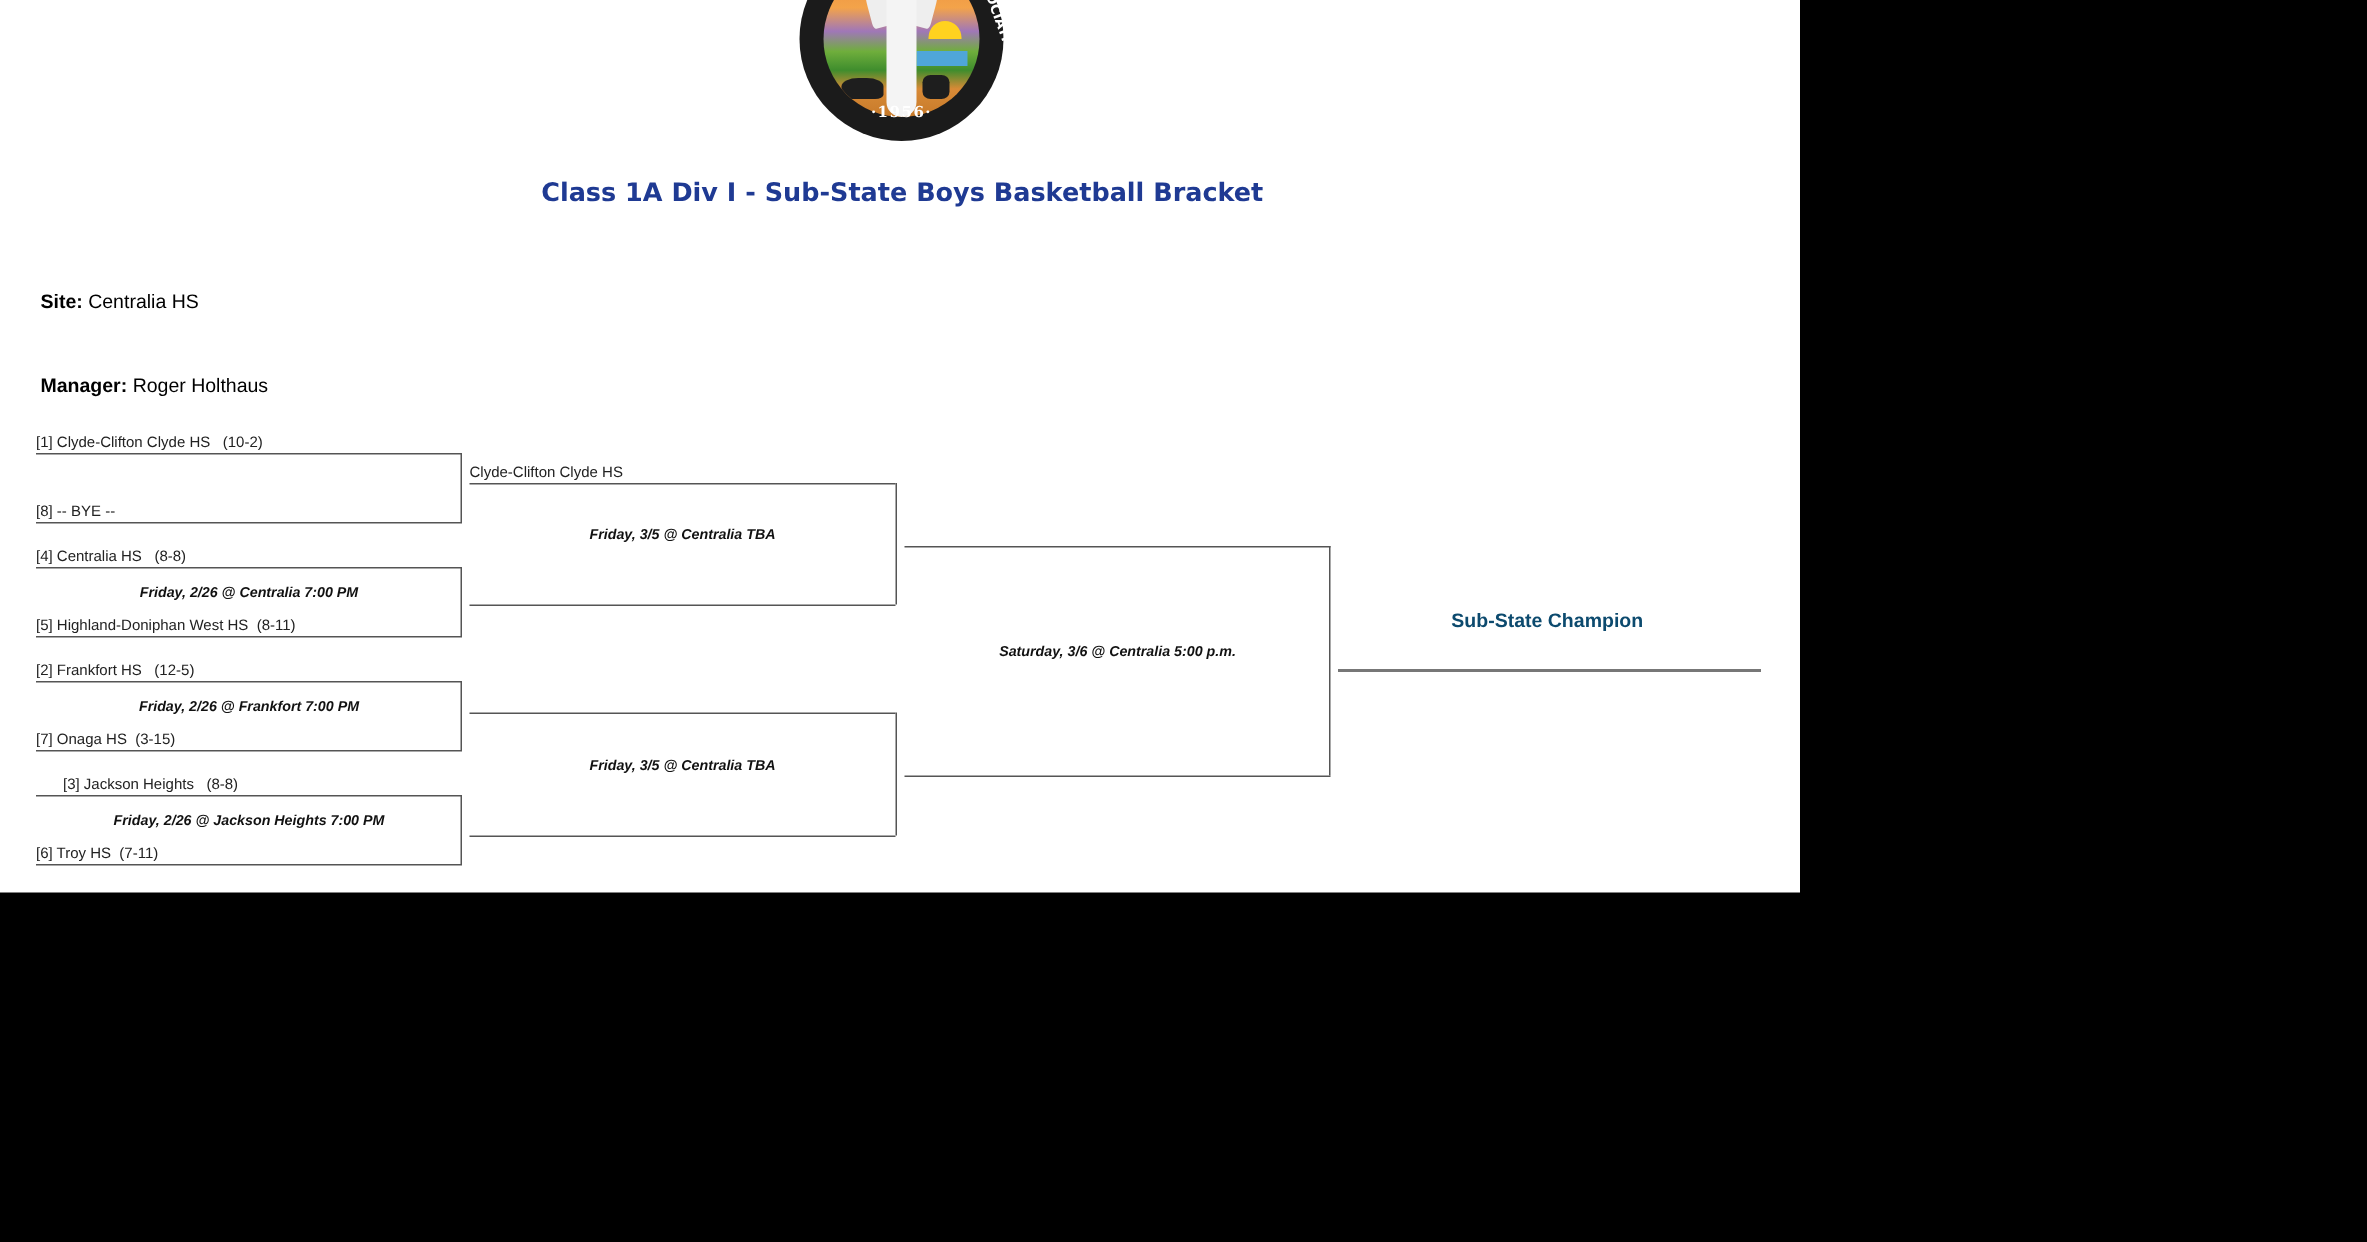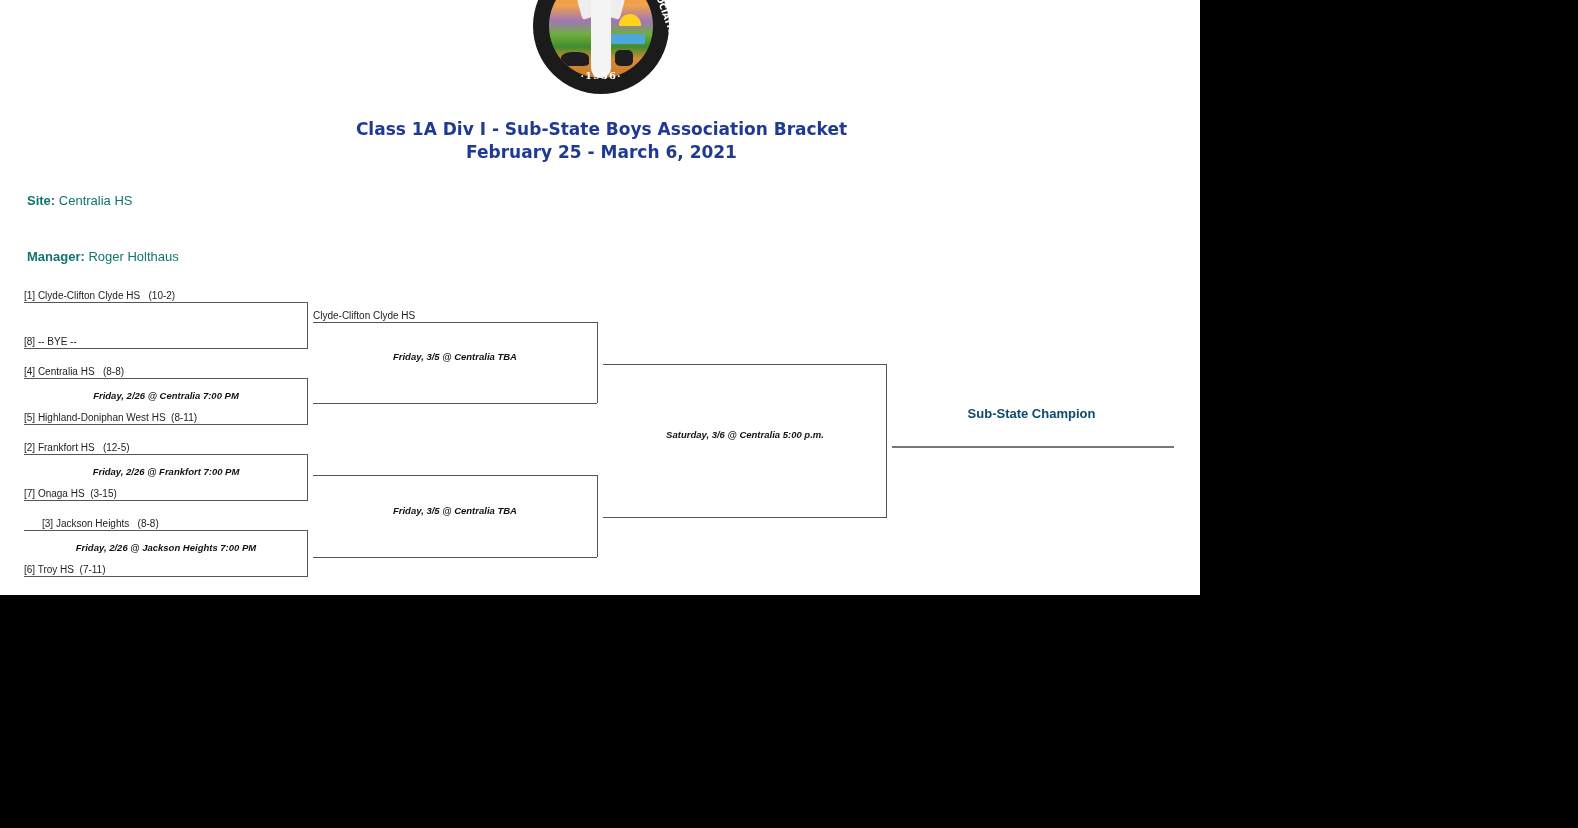--- a/index.html
+++ b/index.html
@@ -16,21 +16,21 @@
     .seal-bison { position: absolute; left: 12px; top: 78px; width: 28px; height: 14px; background: #1e1e1e; border-radius: 40% 40% 20% 20%; }
     .seal-farmer { position: absolute; left: 66px; top: 76px; width: 18px; height: 16px; background: #1e1e1e; border-radius: 30%; }
     .seal-year { position: absolute; left: 0; width: 136px; top: 112px; text-align: center; font-family: "DejaVu Serif", serif; font-size: 10px; color: #fff; font-weight: bold; letter-spacing: 1px; }
     .seal-text-l { position: absolute; left: 2px; top: 40px; font-family: "DejaVu Sans", sans-serif; font-size: 9px; font-weight: bold; color: #fff; transform: rotate(-70deg); transform-origin: left top; white-space: nowrap; }
     .seal-text-r { position: absolute; left: 124px; top: 18px; font-family: "DejaVu Sans", sans-serif; font-size: 9px; font-weight: bold; color: #fff; transform: rotate(70deg); transform-origin: left top; white-space: nowrap; }
 
     .org { position: absolute; left: 0; width: 1203px; top: 105px; text-align: center; font-family: "DejaVu Sans", sans-serif; font-size: 10px; font-style: italic; font-weight: bold; color: #111; }
     .title { position: absolute; left: 0; width: 1203px; top: 119px; text-align: center; font-family: "DejaVu Sans", sans-serif; font-size: 17px; font-weight: bold; color: #1f3a93; }
     .subtitle { position: absolute; left: 0; width: 1203px; top: 142px; text-align: center; font-family: "DejaVu Sans", sans-serif; font-size: 17px; font-weight: bold; color: #1f3a93; }
 
-    .info { position: absolute; left: 27px; font-size: 13px; color: #0f766e; }
+    .info { position: absolute; left: 27px; font-size: 13px; color: #000000; }
     .info b { font-weight: bold; }
 
     .team { position: absolute; font-size: 10px; color: #222; white-space: pre; line-height: 12px; }
     .game { position: absolute; font-size: 9.5px; font-style: italic; font-weight: bold; color: #111; text-align: center; white-space: nowrap; }
 
     .hl { position: absolute; height: 0; border-top: 1px solid #555; }
     .vl { position: absolute; width: 0; border-left: 1px solid #555; }
 
     .champ-label { position: absolute; left: 890px; width: 283px; top: 406px; text-align: center; font-size: 13px; font-weight: bold; color: #0c4a6e; }
   </style>
@@ -47,22 +47,21 @@
       <div class="seal-farmer"></div>
       <div class="seal-wing-l"></div>
       <div class="seal-wing-r"></div>
       <div class="seal-figure"></div>
     </div>
     <div class="seal-text-l">KANSAS STATE HIGH</div>
     <div class="seal-text-r">ASSOCIATION, INC.</div>
     <div class="seal-year">·1956·</div>
   </div>
 
-  <div class="title">Class 1A Div I - Sub-State Boys Association Bracket</div>
-  <div class="subtitle">February 25 - March 6, 2021</div>
+  <div class="title">Class 1A Div I - Sub-State Boys Basketball Bracket</div>
 
   <div class="info" style="top:193px;">
     <b>Site:</b>
     <span>Centralia HS</span>
   </div>
   <div class="info" style="top:220px;margin-top:29px;">
     <b>Manager:</b>
     <span>Roger Holthaus</span>
   </div>
 

